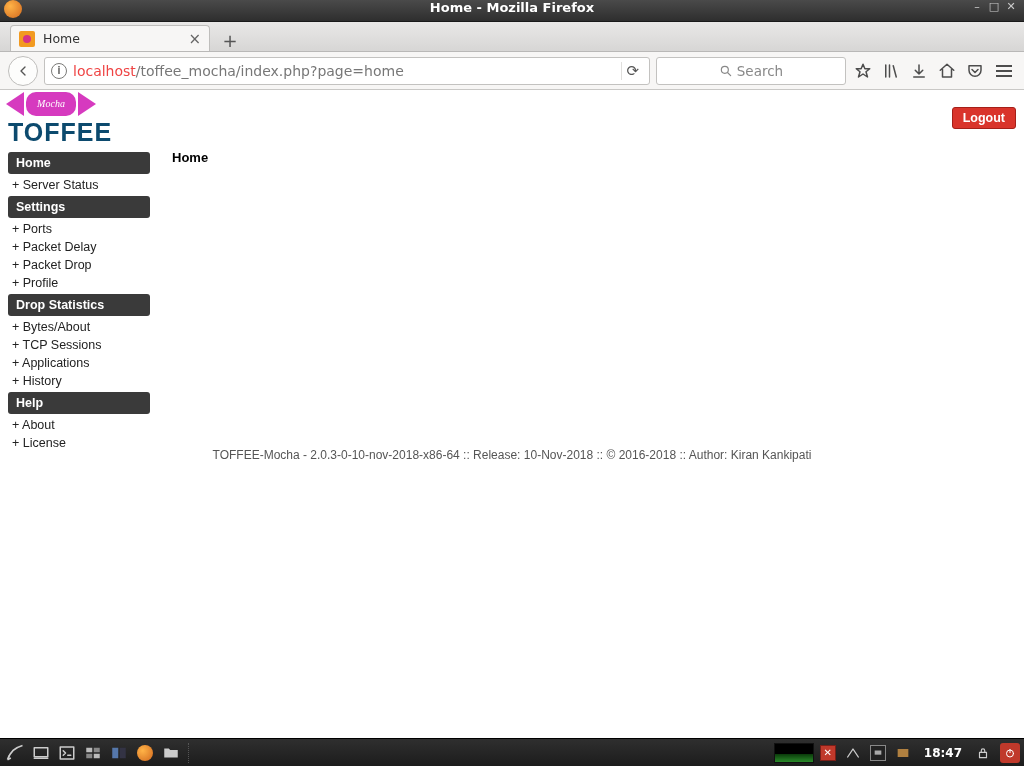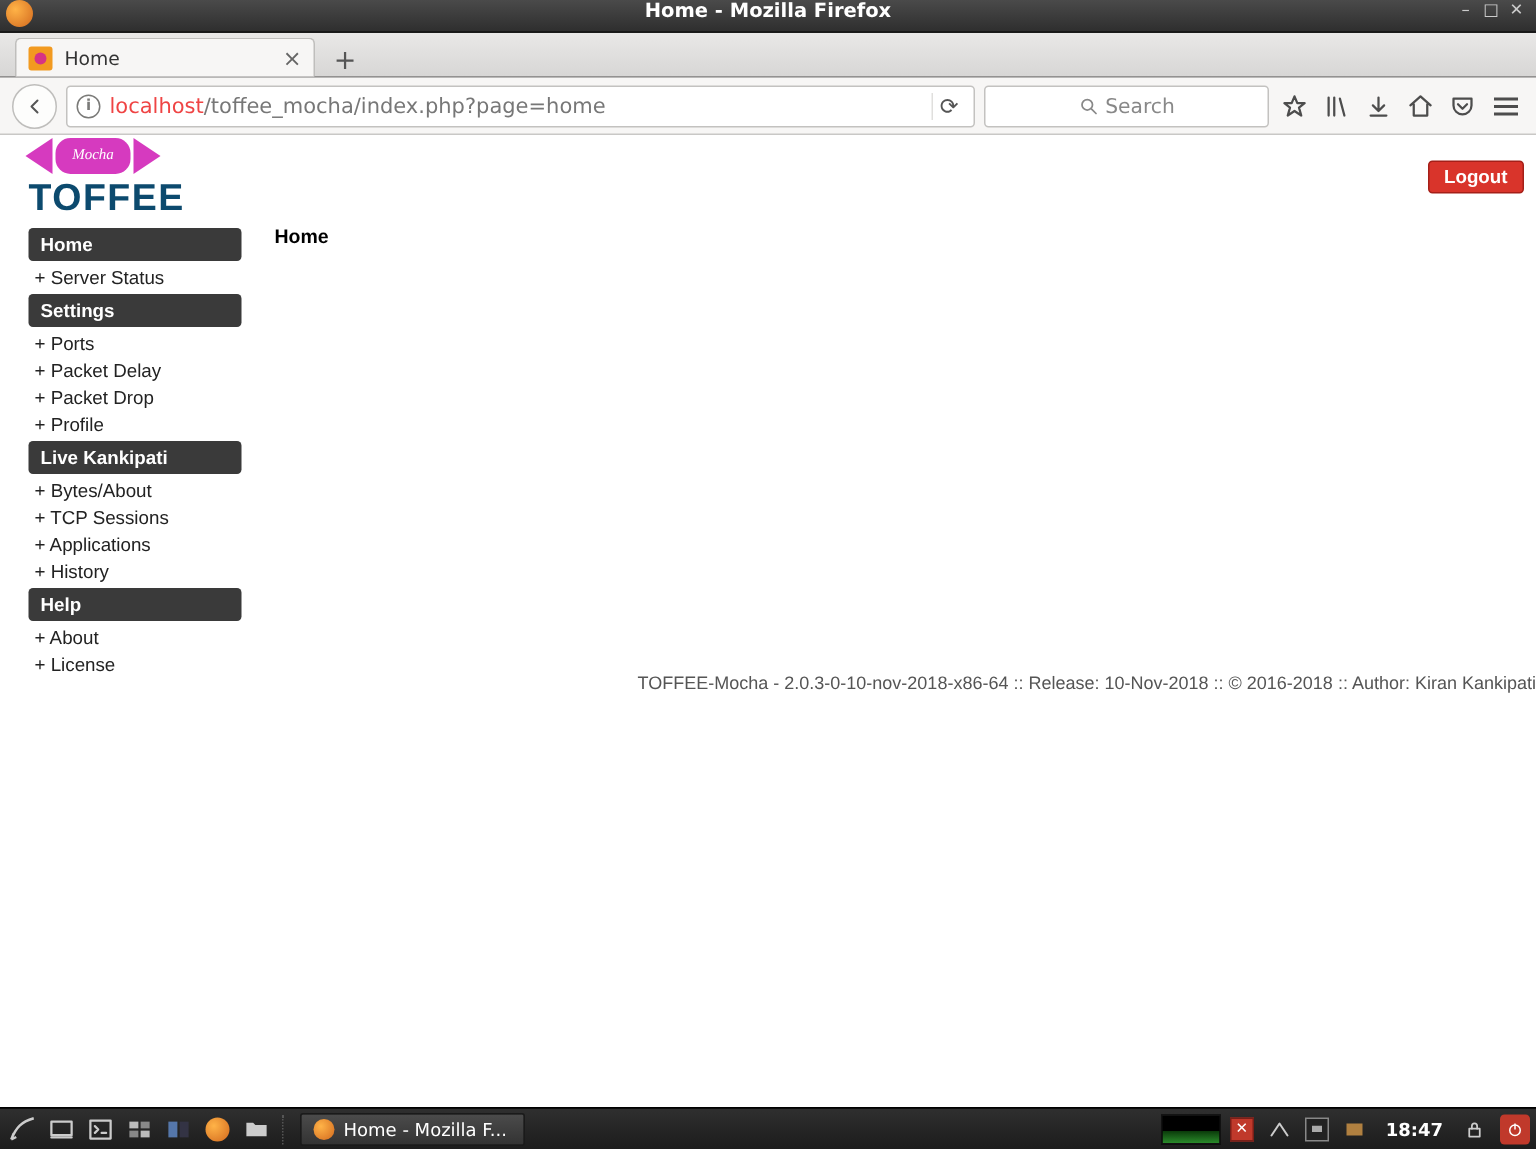--- a/index.html
+++ b/index.html
@@ -53,21 +53,20 @@
   .tb-icon{width:22px;height:22px;display:flex;align-items:center;justify-content:center;color:#4d4d4d;cursor:pointer;}
   .tb-icon svg{width:18px;height:18px;}
   .hamburger{width:24px;display:flex;flex-direction:column;gap:3px;align-items:center;justify-content:center;cursor:pointer;}
   .hamburger span{width:16px;height:2px;background:#4d4d4d;}
 
   
   .page {
     height: calc(766px - 22px - 30px - 38px - 28px); 
     background:#fff; position:relative; overflow:hidden;
     font-family: Verdana, Arial, sans-serif;
-    padding-left: 11px;
   }
   .page-header{
     height:56px; display:flex; align-items:center; padding:0 8px; border-bottom:0;
   }
   .logo{display:flex;flex-direction:column;align-items:flex-start;}
   .candy{
     width:86px;height:28px;position:relative;display:flex;align-items:center;justify-content:center;
   }
   .candy .body{width:50px;height:24px;background:#d63abf;border-radius:10px;}
   .candy .wrap{position:absolute;width:0;height:0;border-top:12px solid transparent;border-bottom:12px solid transparent;}
@@ -87,21 +86,21 @@
   .side-header{
     background:#3a3a3a;color:#fff;font-size:12.5px;font-weight:bold;
     padding:4px 8px;border-radius:3px;margin:2px 0;
   }
   .side-item{
     font-size:12.5px;color:#222;padding:2px 0 2px 4px; cursor:pointer;
   }
   .main{flex:1;padding-left:22px;}
   .main h2{font-size:13px;font-weight:bold;color:#000;}
   .footer-text{
-    position:absolute;left:0;right:0;top:358px;text-align:right;
+    position:absolute;left:0;right:0;top:358px;text-align:center;
     font-size:12px;color:#555;
   }
   .taskbar{
     position:absolute;left:0;right:0;bottom:0;height:28px;
     background:linear-gradient(#2f2f2f,#1c1c1c);border-top:1px solid #000;
     display:flex;align-items:center;padding:0 4px;gap:4px;color:#ddd;font-size:12px;
   }
   .taskbar .launcher{width:22px;height:20px;display:flex;align-items:center;justify-content:center;color:#ccc;cursor:pointer;}
   .task-sep{width:6px;height:20px;border-left:1px dotted #555;margin:0 2px;}
   .task-btn{
@@ -210,21 +209,21 @@
 
   <div class="layout">
     <div class="sidebar" id="sidebar">
         <div class="side-header">Home</div>
         <div class="side-item">+ Server Status</div>
         <div class="side-header">Settings</div>
         <div class="side-item">+ Ports</div>
         <div class="side-item">+ Packet Delay</div>
         <div class="side-item">+ Packet Drop</div>
         <div class="side-item">+ Profile</div>
-        <div class="side-header">Live Kankipati</div>
+        <div class="side-header">Drop Statistics</div>
         <div class="side-item">+ Bytes/About</div>
         <div class="side-item">+ TCP Sessions</div>
         <div class="side-item">+ Applications</div>
         <div class="side-item">+ History</div>
         <div class="side-header">Help</div>
         <div class="side-item">+ About</div>
         <div class="side-item">+ License</div>
       </div>
     <div class="main">
       <h2>Home</h2>
@@ -268,24 +267,20 @@
   </div>
   <div class="launcher">
     <div style="width:16px;height:16px;border-radius:50%;background:radial-gradient(circle at 35% 35%,#ffb347,#d2691e);"></div>
   </div>
   <div class="launcher">
     <svg viewBox="0 0 24 24" width="18" height="18">
         <path fill="#ccc" d="M3 6h6l2 2h10v10H3z"></path>
       </svg>
   </div>
   <div class="task-sep"></div>
-  <div class="task-btn">
-    <div class="ff"></div>
-    <span>Home - Mozilla F...</span>
-  </div>
 
   <div class="tray">
     <div class="graph"></div>
     <div class="sq red">✕</div>
     <div class="launcher">
       <svg viewBox="0 0 24 24" width="16" height="16">
           <path class="i" d="M4 18l8-12 8 12"></path>
         </svg>
     </div>
     <div class="sq" style="background:#222;">

